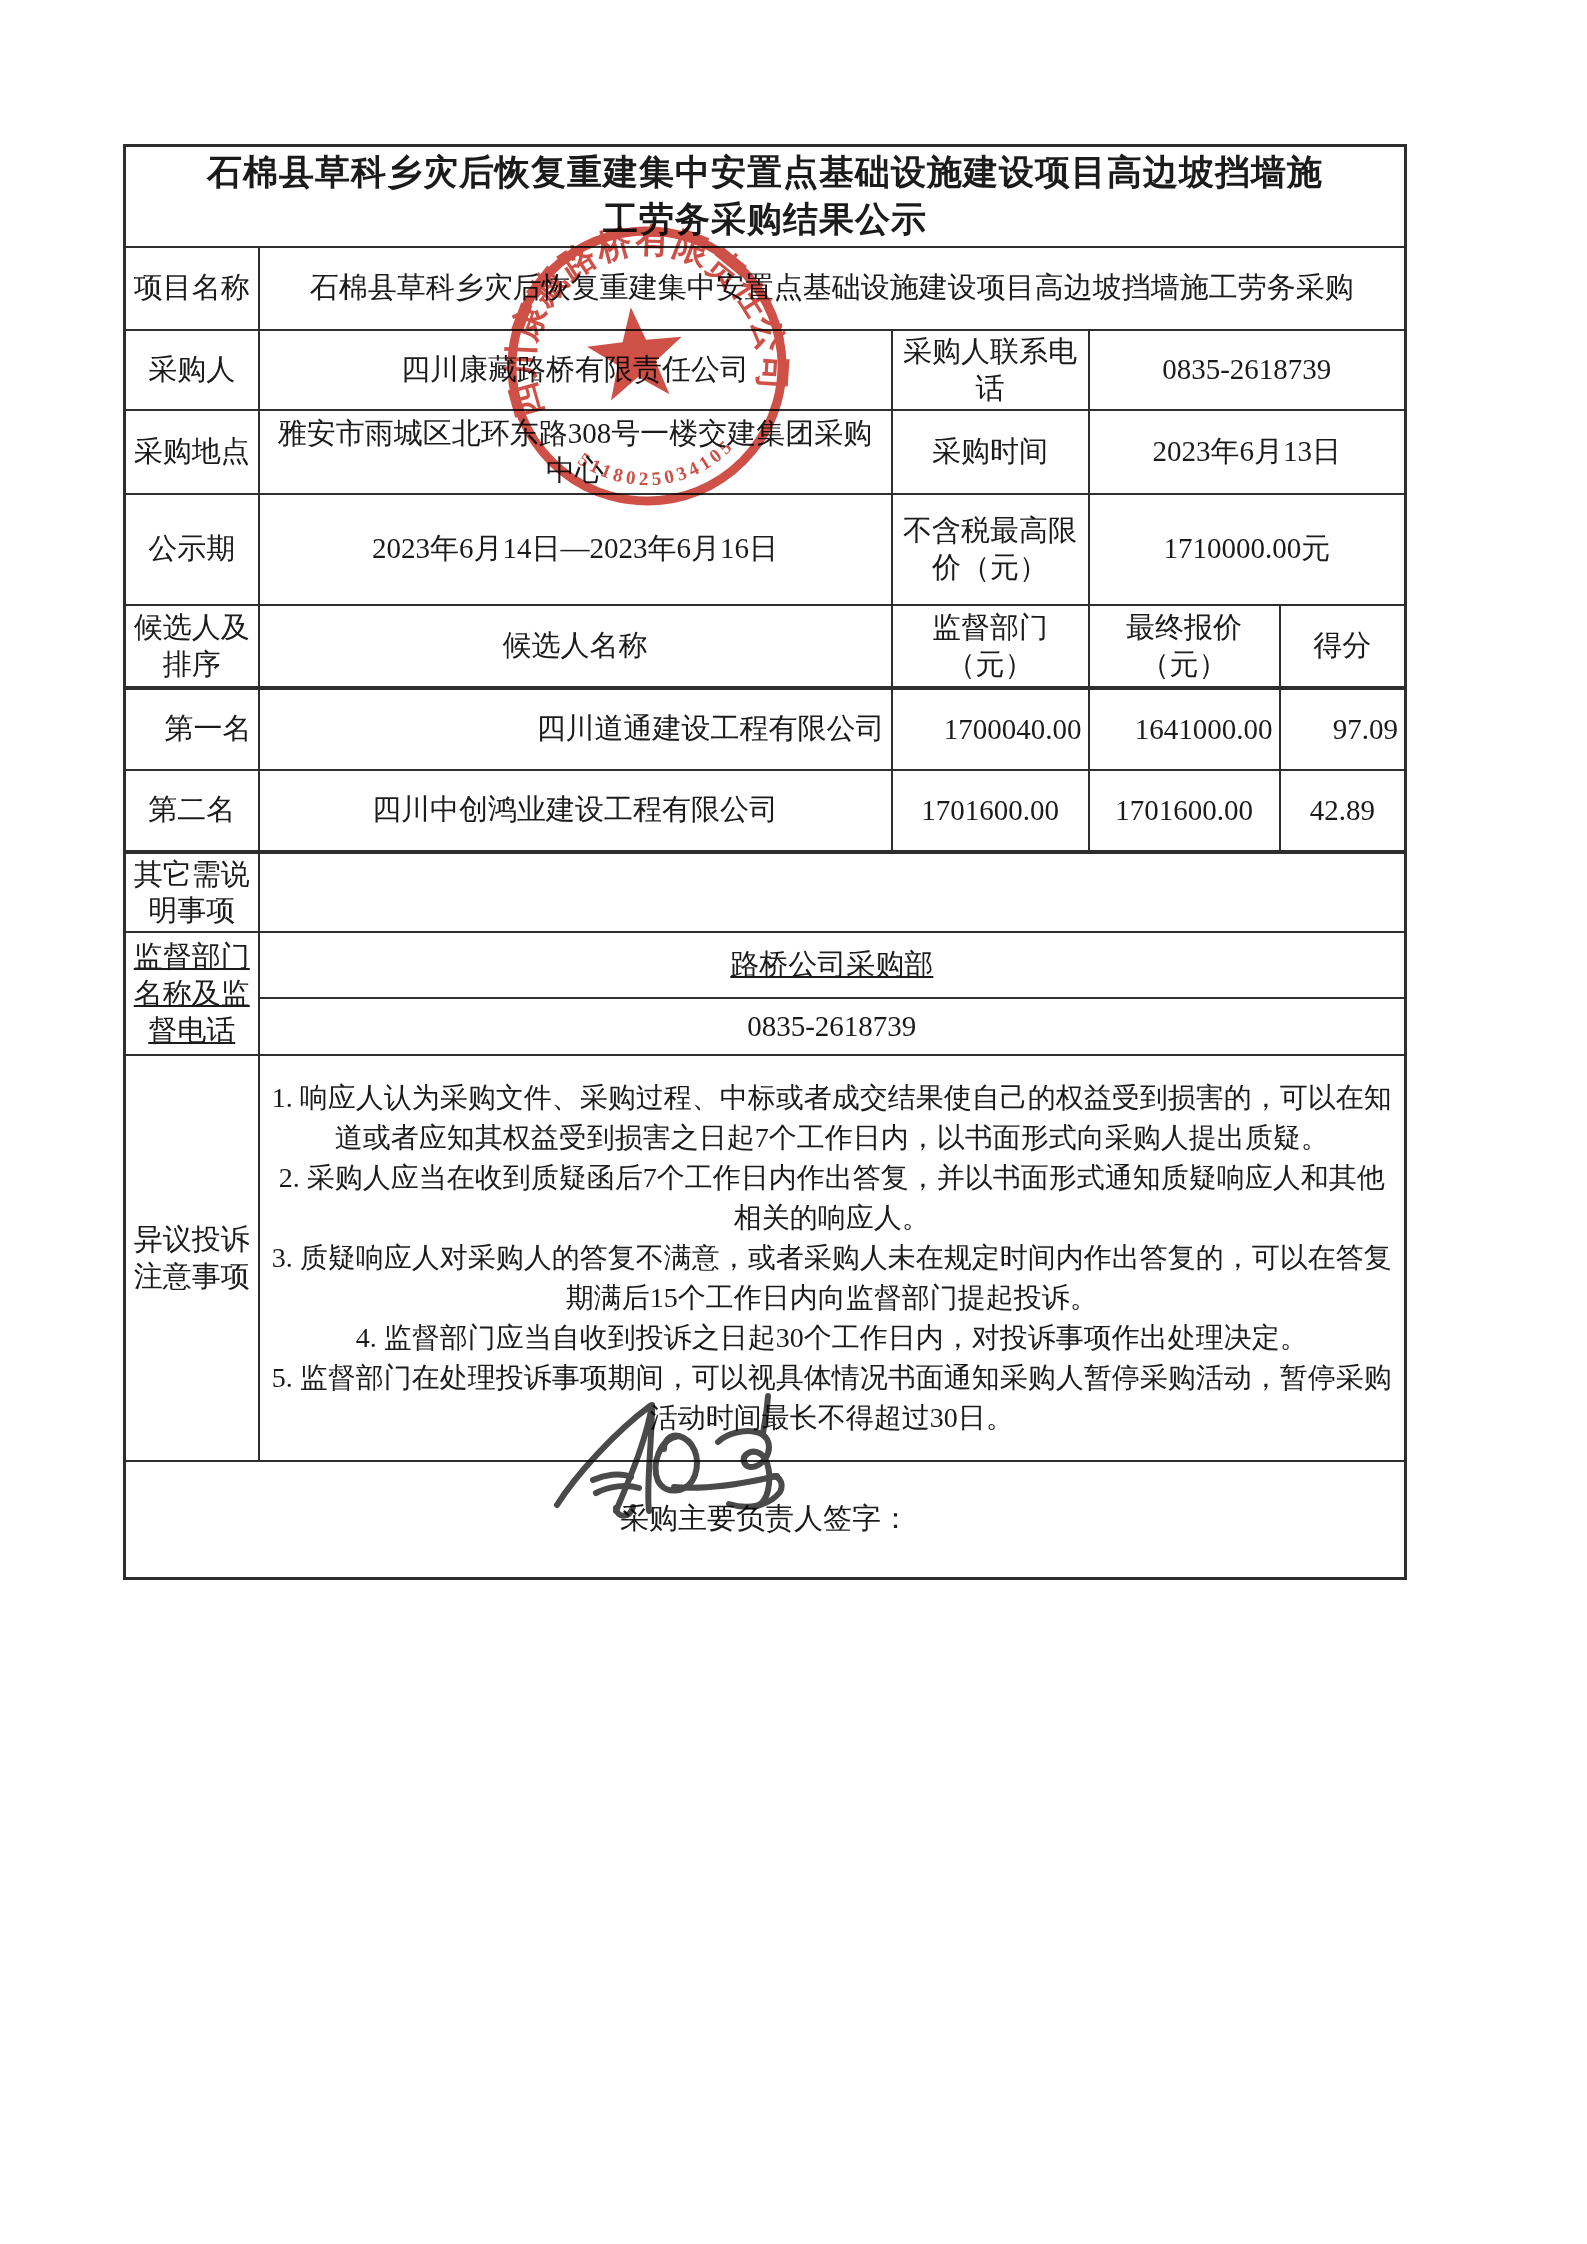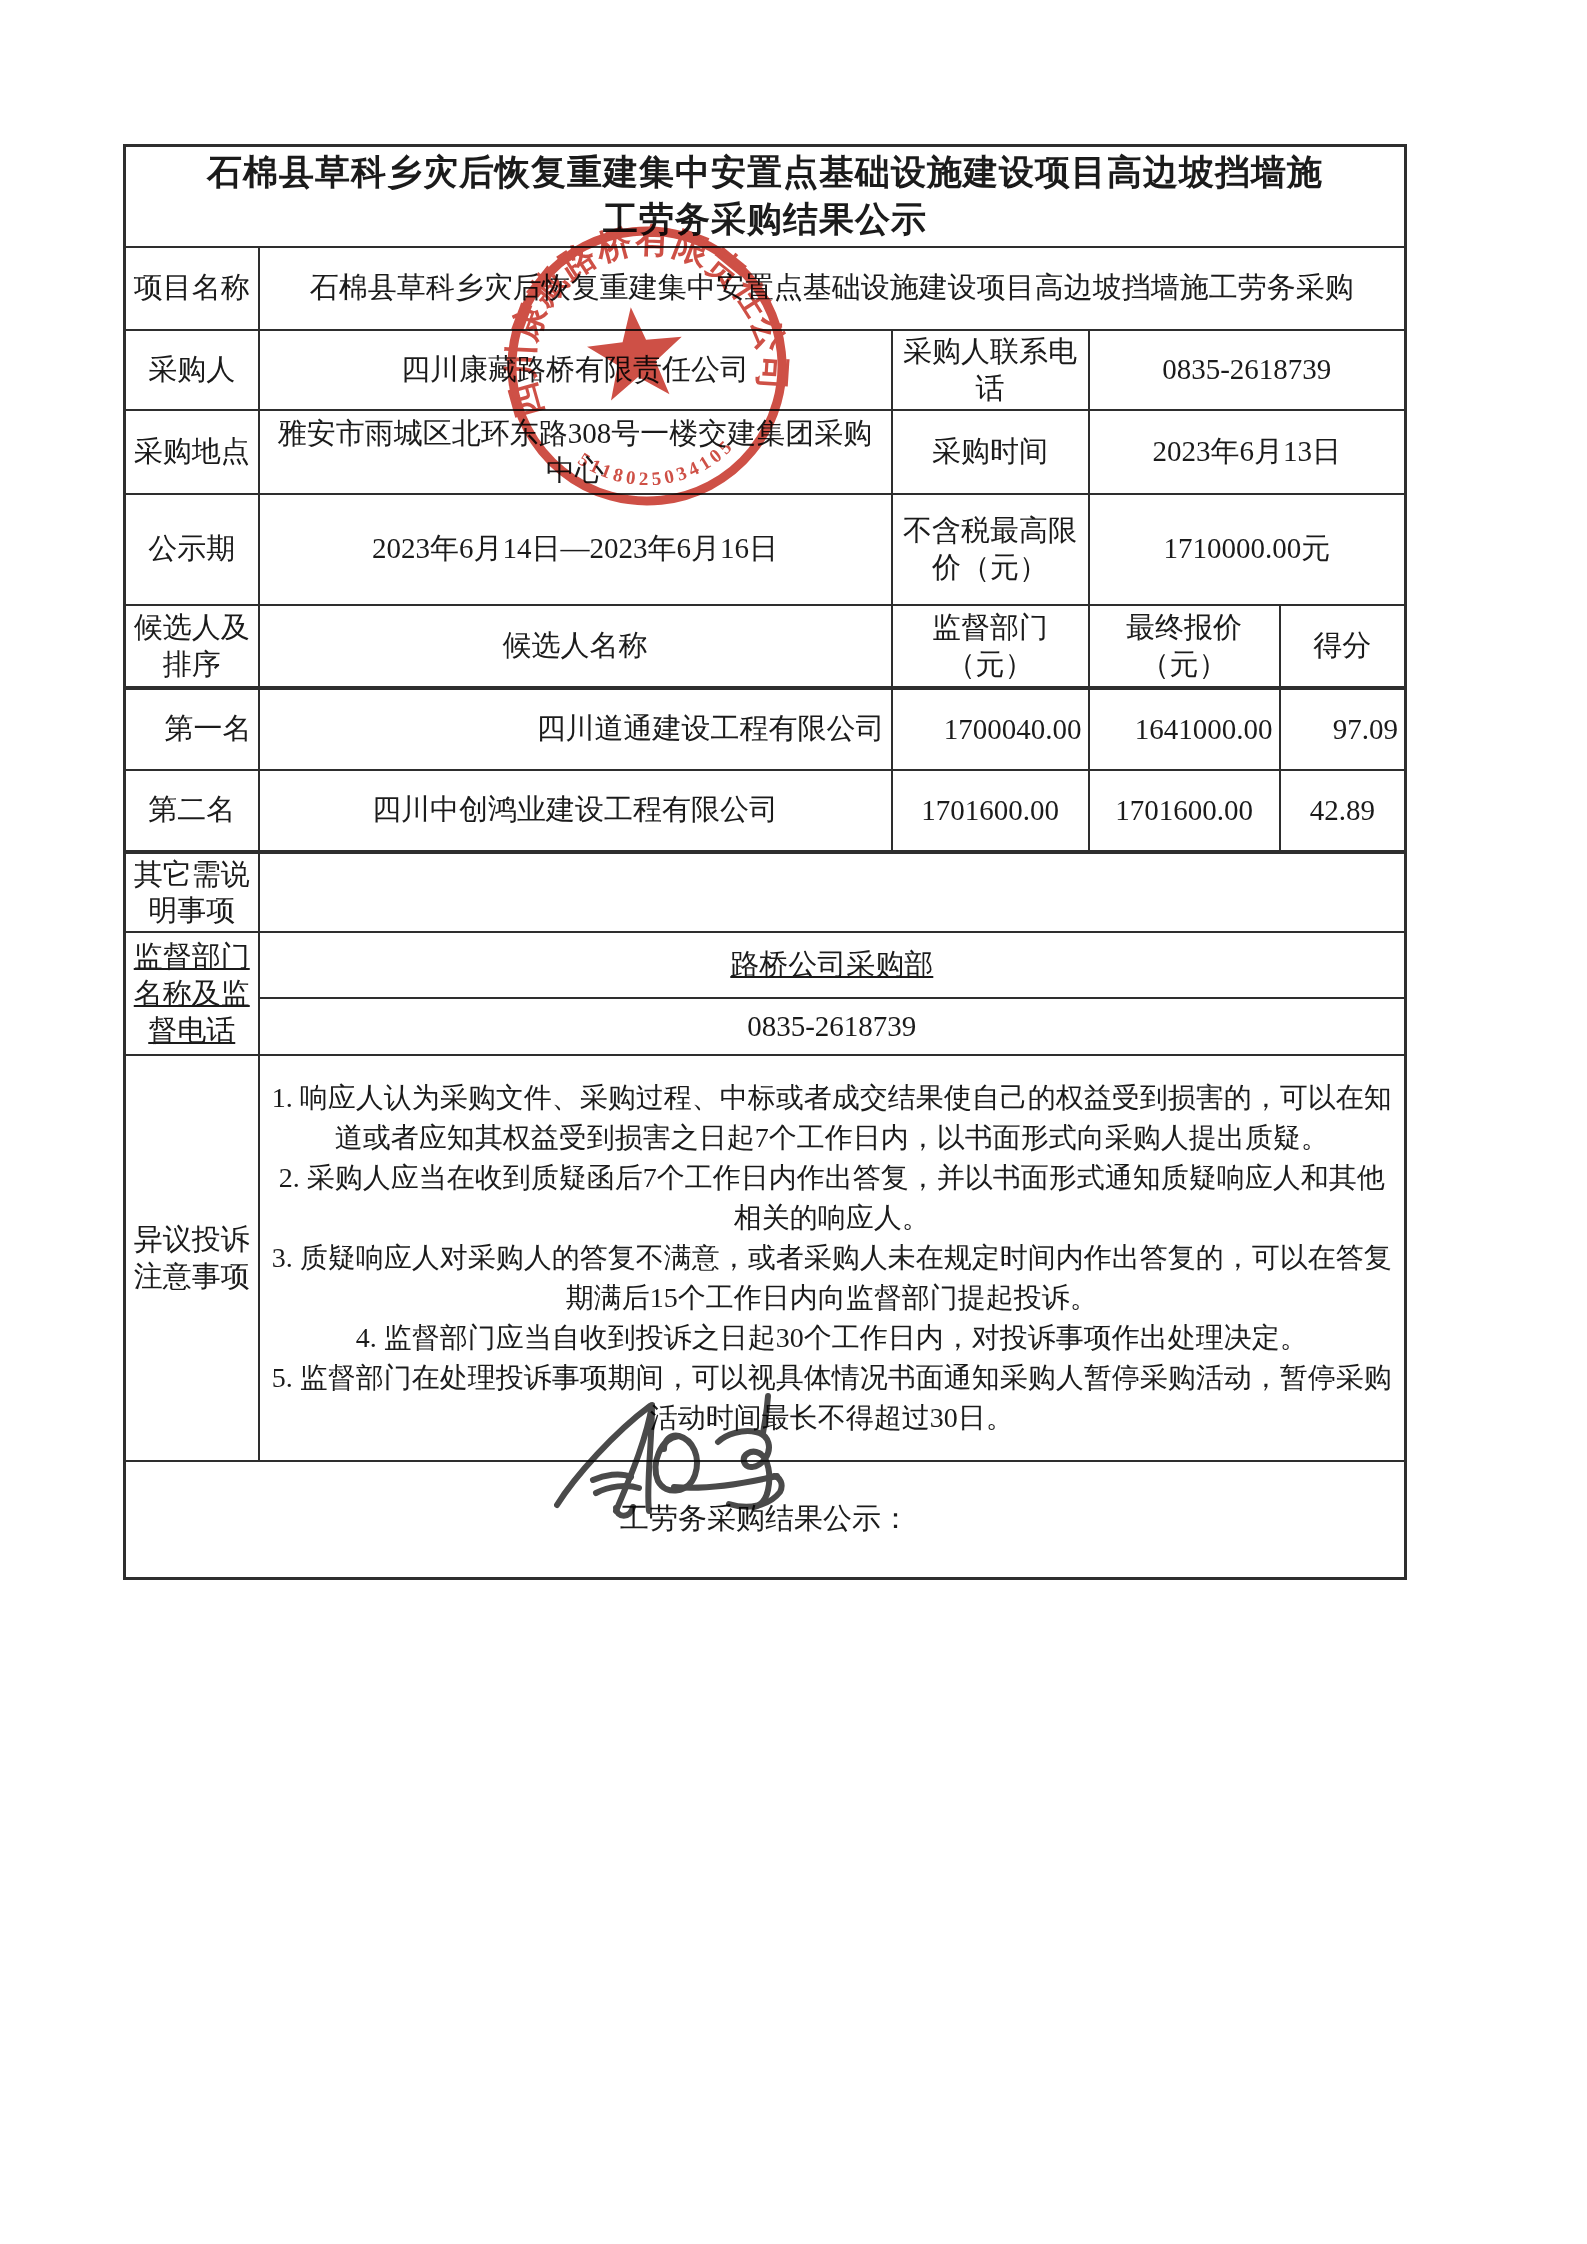--- a/index.html
+++ b/index.html
@@ -177,21 +177,21 @@
           <div class="notice-item">1. 响应人认为采购文件、采购过程、中标或者成交结果使自己的权益受到损害的，可以在知道或者应知其权益受到损害之日起7个工作日内，以书面形式向采购人提出质疑。</div>
           <div class="notice-item">2. 采购人应当在收到质疑函后7个工作日内作出答复，并以书面形式通知质疑响应人和其他相关的响应人。</div>
           <div class="notice-item">3. 质疑响应人对采购人的答复不满意，或者采购人未在规定时间内作出答复的，可以在答复期满后15个工作日内向监督部门提起投诉。</div>
           <div class="notice-item">4. 监督部门应当自收到投诉之日起30个工作日内，对投诉事项作出处理决定。</div>
           <div class="notice-item">5. 监督部门在处理投诉事项期间，可以视具体情况书面通知采购人暂停采购活动，暂停采购活动时间最长不得超过30日。</div>
         </td>
       </tr>
 
       <tr class="r-sign">
         <td colspan="5" class="sign-cell">
-          <span>工劳务采购结果公示：</span>
+          <span>采购主要负责人签字：</span>
         </td>
       </tr>
     </tbody>
   </table>
 
   <svg class="stamp-svg" viewBox="0 0 300 300" xmlns="http://www.w3.org/2000/svg">
     <defs>
       <path id="arc-top" d="M 48.4 201.8 A 114 114 0 1 1 251.6 201.8" fill="none"></path>
       <path id="arc-bottom" d="M 52.5 218.3 A 119 119 0 0 0 247.5 218.3" fill="none"></path>
     </defs>

